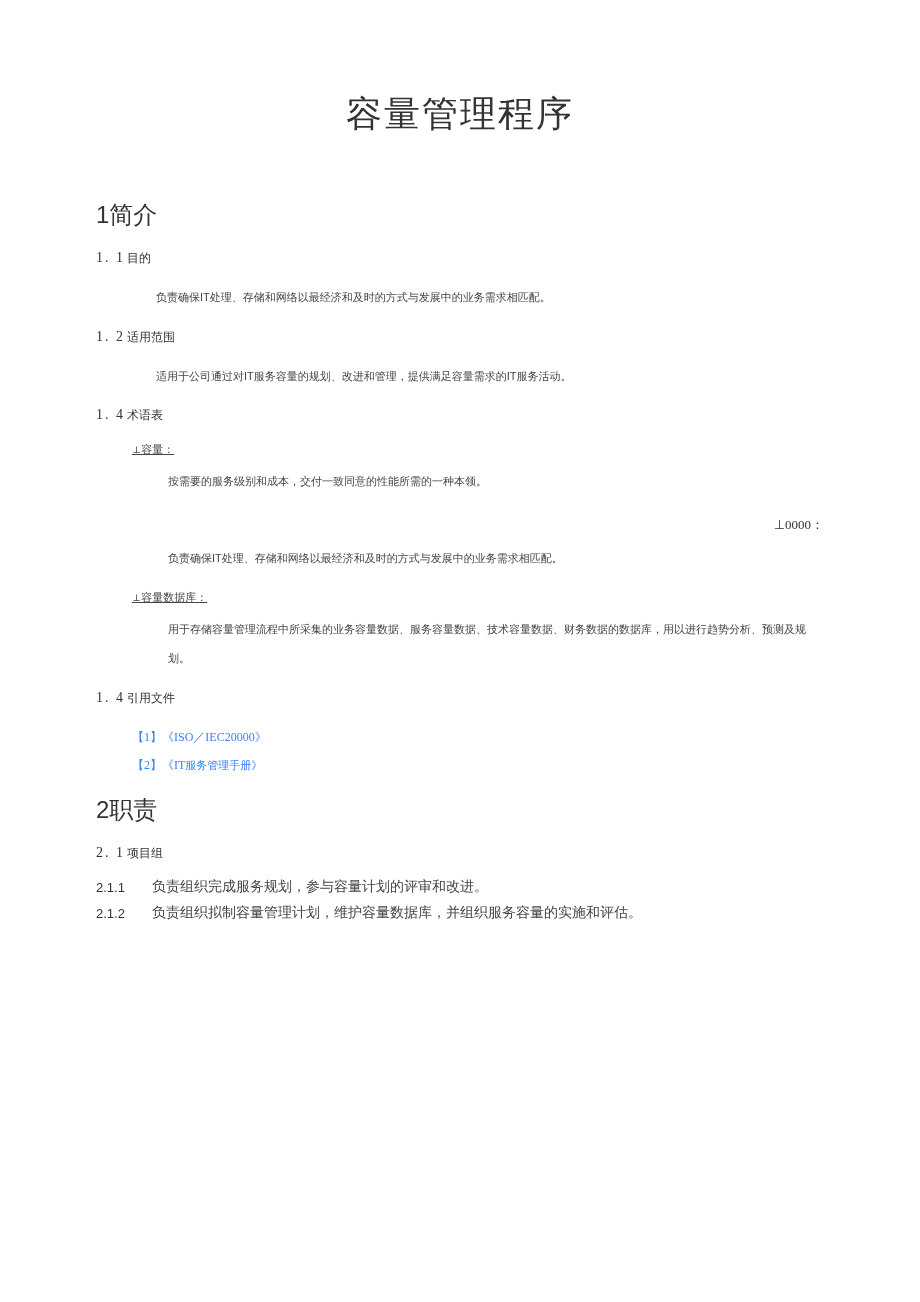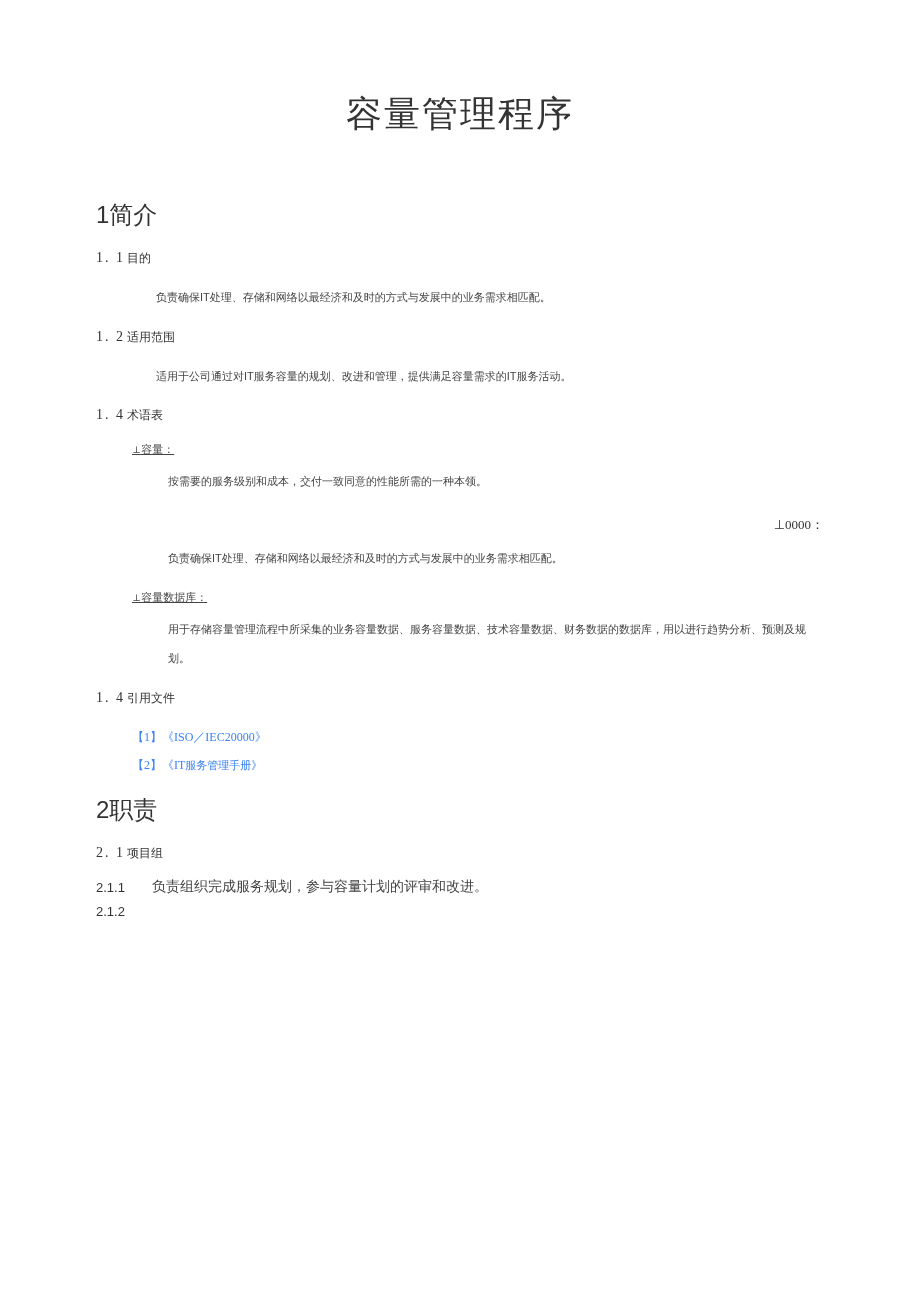--- a/index.html
+++ b/index.html
@@ -131,13 +131,14 @@
   <span class="num">2. 1</span><span class="label">项目组</span>
 </div>
 
 <div class="item-row">
   <div class="item-num">2.1.1</div>
   <div class="item-text">负责组织完成服务规划，参与容量计划的评审和改进。</div>
 </div>
 
 <div class="item-row">
   <div class="item-num">2.1.2</div>
+  <div class="item-text">负责组织拟制容量管理计划，维护容量数据库，并组织服务容量的实施和评估。</div>
 </div>
 
 </body></html>

